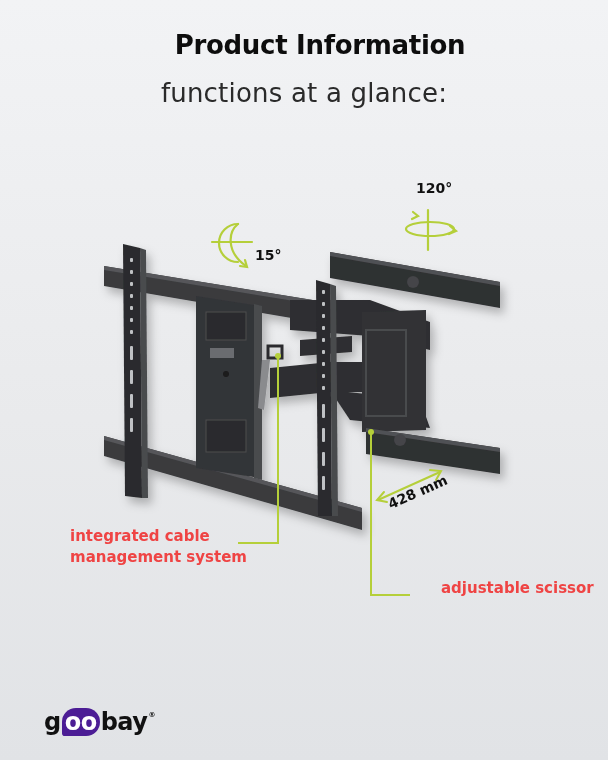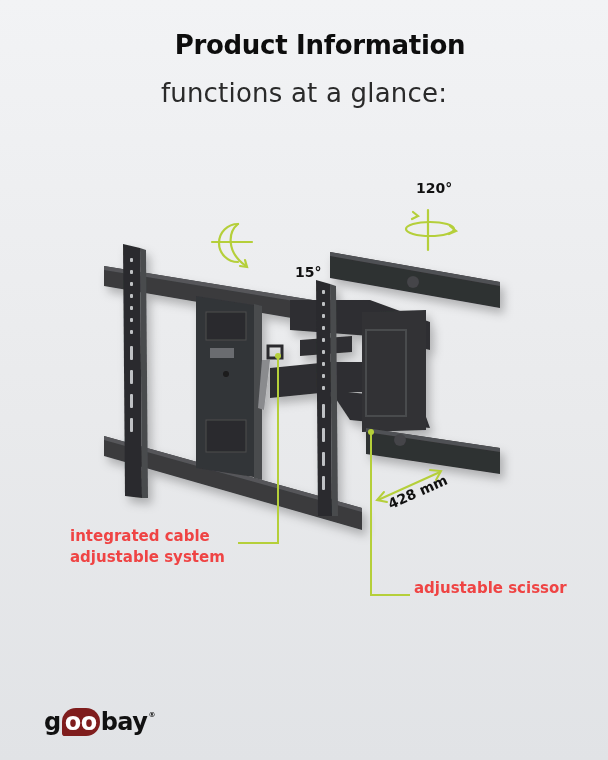--- a/index.html
+++ b/index.html
@@ -22,21 +22,21 @@
     .deg { position: absolute; font-size: 14px; font-weight: bold; color: #111; }
     .dim { position: absolute; font-size: 14px; font-weight: bold; color: #111; transform: rotate(-24deg); transform-origin: left bottom; }
     svg.art { position: absolute; left: 0; top: 0; }
     .logo {
       position: absolute; left: 44px; top: 707px; height: 30px;
       font-size: 24px; font-weight: bold; color: #111; letter-spacing: -0.5px;
       display: flex; align-items: center;
     }
     .logo .oo {
       display: inline-flex; align-items: center; justify-content: center;
-      background: #7f1d1d; border-radius: 15px 15px 15px 3px;
+      background: #4c1d95; border-radius: 15px 15px 15px 3px;
       padding: 1px 3px; height: 26px; margin: 0 1px;
     }
     .logo .oo span { color: #fff; }
     .logo sup { font-size: 7px; margin-left: 1px; align-self: flex-start; margin-top: 4px; }
   </style>
 </head>
 <body>
 
 <div class="title">Product Information</div>
 <div class="subtitle">functions at a glance:</div>
@@ -139,29 +139,29 @@
   </g>
   <circle cx="371" cy="432" r="3" fill="#b5cf3a"></circle>
 
   <g stroke="#b5cf3a" stroke-width="2" fill="none" stroke-linecap="round">
     <line x1="378" y1="500" x2="440" y2="472"></line>
     <polyline points="384,492 377,500 387,502"></polyline>
     <polyline points="430,470 441,471 436,480"></polyline>
   </g>
 </svg>
 
-<div class="deg" style="left:255px; top:264px;margin-left:40px;">15°</div>
+<div class="deg" style="left:255px; top:247px;">15°</div>
 <div class="deg" style="left:416px; top:180px;">120°</div>
 <div class="dim" style="left:392px; top:496px;">428 mm</div>
 
 <div class="label" style="left:70px; top:526px;">
   <div>integrated cable</div>
-  <div>adjustable system</div>
+  <div>management system</div>
 </div>
-<div class="label" style="left:414px; top:578px;">
+<div class="label" style="left:441px; top:578px;">
   <div>adjustable scissor</div>
 </div>
 
 <div class="logo">
   <span>g</span>
   <span class="oo">
       <span>oo</span>
     </span>
   <span>bay</span>
   <sup>®</sup>

